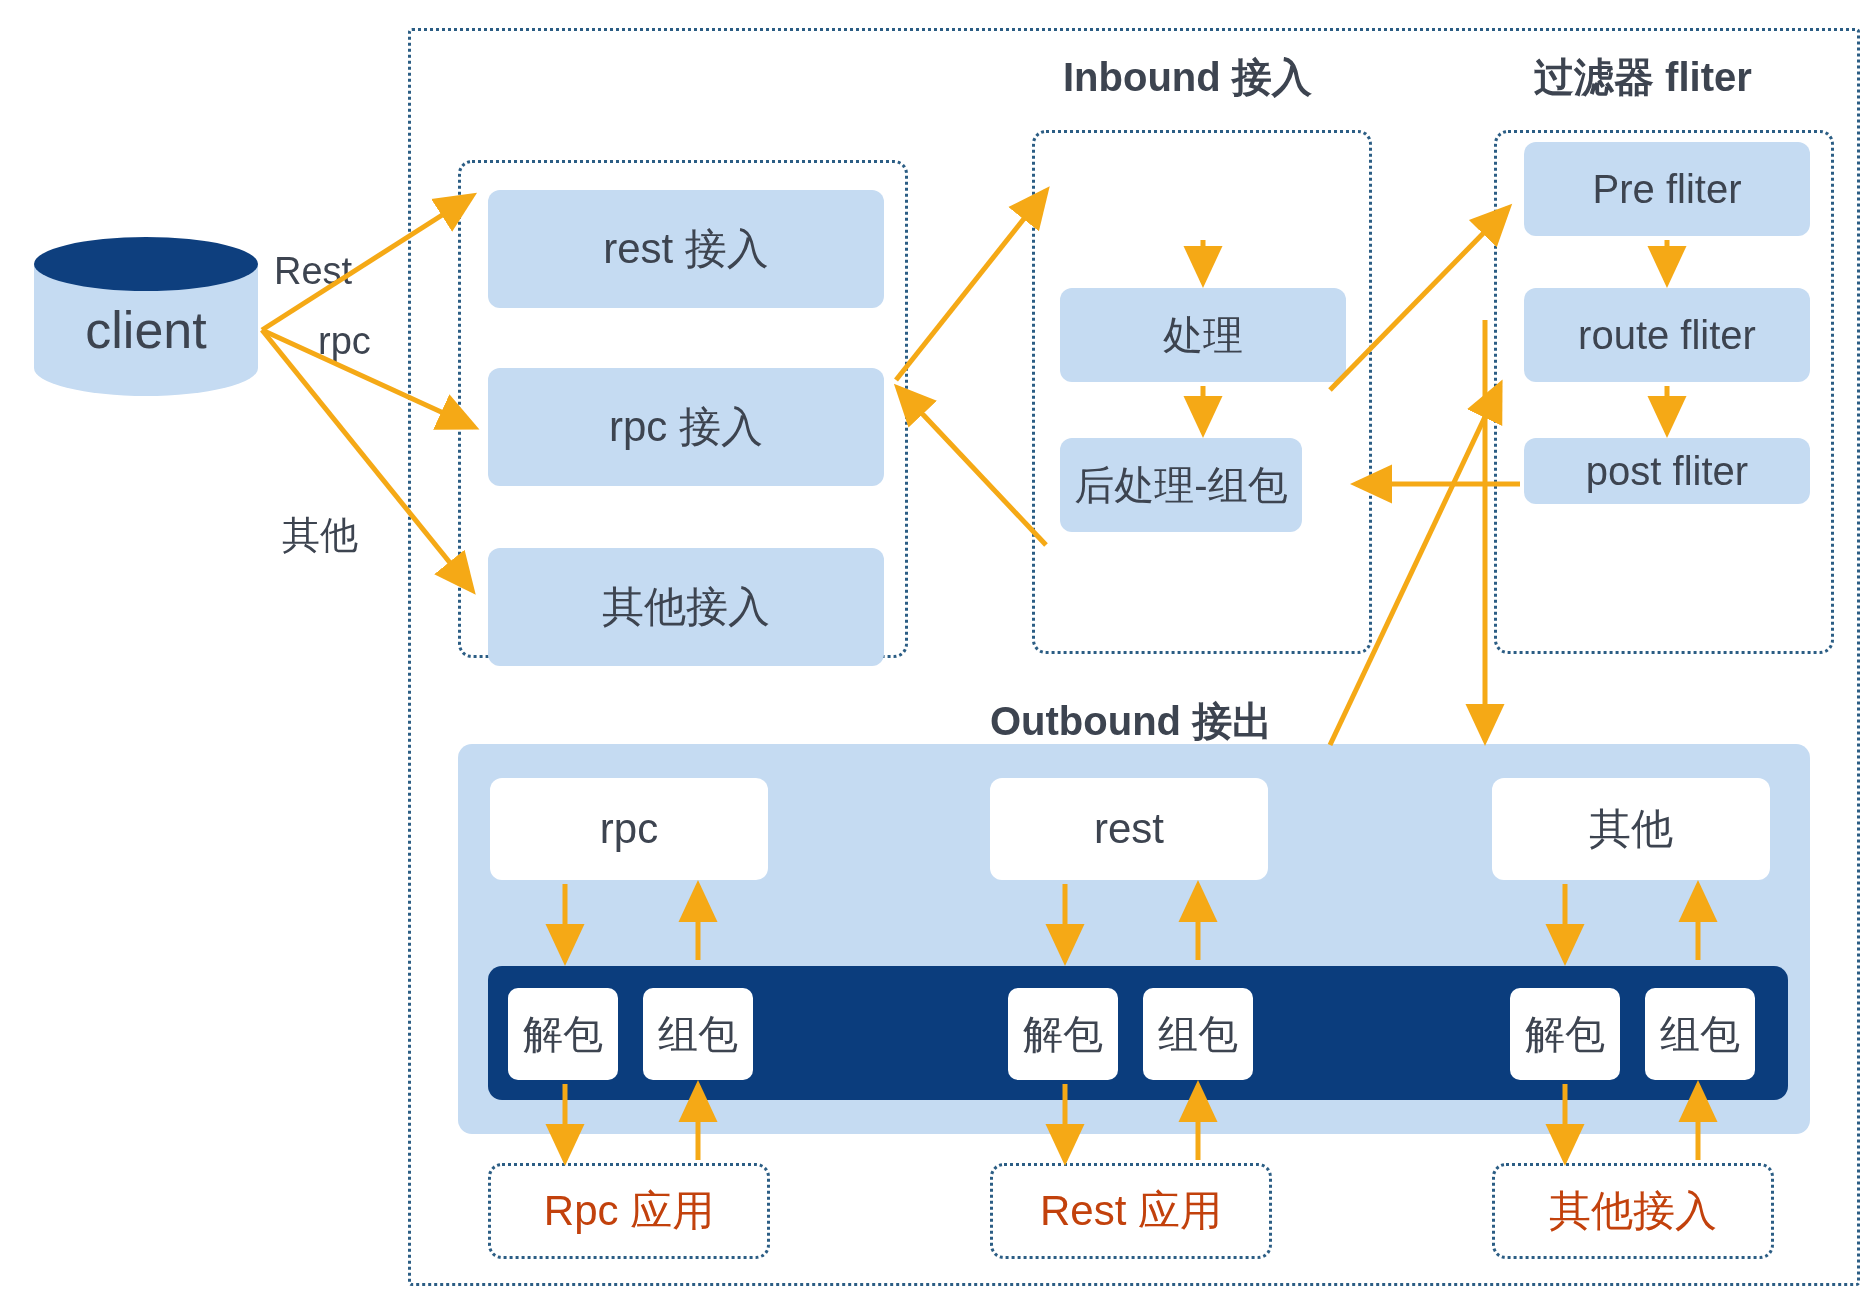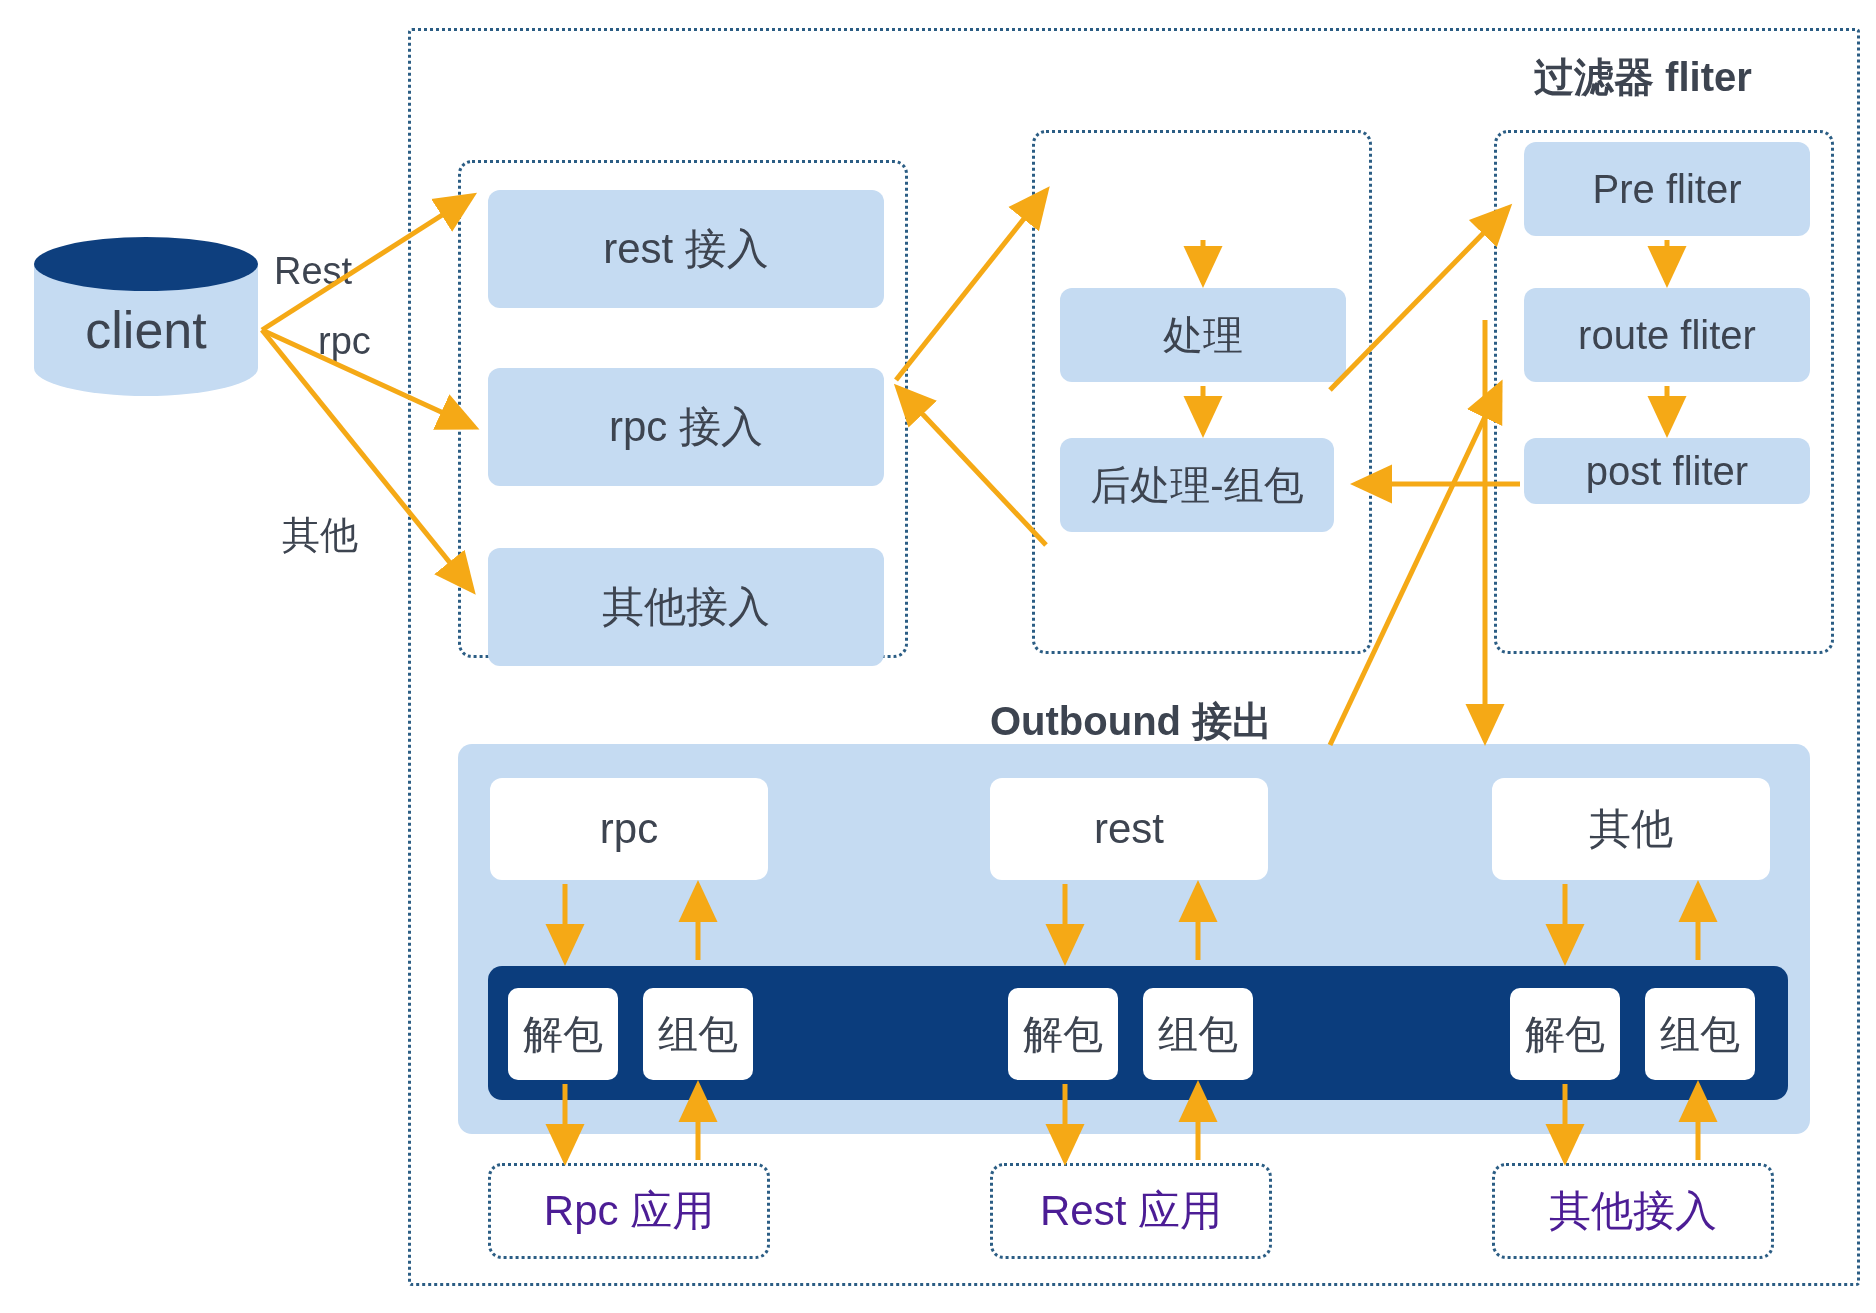--- a/index.html
+++ b/index.html
@@ -14,21 +14,21 @@
   .grp-title{font-weight:bold;font-size:40px;color:#3d4450;}
   .edge-label{font-size:38px;color:#3d4450;}
 
   .bluebox{position:absolute;background:#c5dbf2;border-radius:12px;display:flex;align-items:center;
            justify-content:center;color:#3d4450;font-size:42px;box-sizing:border-box;}
   .whitebox{position:absolute;background:#ffffff;border-radius:12px;display:flex;align-items:center;
             justify-content:center;color:#3d4450;font-size:42px;box-sizing:border-box;}
   .navybar{position:absolute;background:#0b3d7d;border-radius:14px;}
   .outpanel{position:absolute;background:#c5dbf2;border-radius:14px;}
   .appbox{position:absolute;border:3px dotted #2b5d84;border-radius:14px;display:flex;align-items:center;
-          justify-content:center;color:#4c1d95;font-size:42px;box-sizing:border-box;background:#fff;}
+          justify-content:center;color:#c2410c;font-size:42px;box-sizing:border-box;background:#fff;}
   .codec{position:absolute;background:#fff;border-radius:10px;display:flex;align-items:center;
          justify-content:center;color:#3d4450;font-size:40px;box-sizing:border-box;}
   .cyl{position:absolute;}
   .cyl-label{position:absolute;color:#3d4450;font-size:52px;display:flex;align-items:center;justify-content:center;}
 </style>
 </head>
 <body>
 
 <div id="stage">
 
@@ -44,23 +44,24 @@
 
   <div class="lbl edge-label" style="left:274px;top:250px;">Rest</div>
   <div class="lbl edge-label" style="left:318px;top:320px;">rpc</div>
   <div class="lbl edge-label" style="left:282px;top:510px;">其他</div>
 
   <div class="dbox" style="left:458px;top:160px;width:450px;height:498px;"></div>
   <div class="bluebox" style="left:488px;top:190px;width:396px;height:118px;">rest 接入</div>
   <div class="bluebox" style="left:488px;top:368px;width:396px;height:118px;">rpc 接入</div>
   <div class="bluebox" style="left:488px;top:548px;width:396px;height:118px;">其他接入</div>
 
+  <div class="lbl grp-title" style="left:1063px;top:50px;">Inbound 接入</div>
   <div class="dbox" style="left:1032px;top:130px;width:340px;height:524px;"></div>
   <div class="bluebox" style="left:1060px;top:288px;width:286px;height:94px;font-size:40px;">处理</div>
-  <div class="bluebox" style="left:1060px;top:438px;width:274px;height:94px;font-size:40px;">后处理-组包</div>
+  <div class="bluebox" style="left:1060px;top:438px;width:242px;height:94px;font-size:40px;">后处理-组包</div>
 
   <div class="lbl grp-title" style="left:1534px;top:50px;">过滤器 fliter</div>
   <div class="dbox" style="left:1494px;top:130px;width:340px;height:524px;"></div>
   <div class="bluebox" style="left:1524px;top:142px;width:286px;height:94px;font-size:40px;">Pre fliter</div>
   <div class="bluebox" style="left:1524px;top:288px;width:286px;height:94px;font-size:40px;">route fliter</div>
   <div class="bluebox" style="left:1524px;top:438px;width:286px;height:66px;font-size:40px;">post fliter</div>
 
   <div class="lbl grp-title" style="left:966px;top:694px;margin-left:24px;">Outbound 接出</div>
   <div class="outpanel" style="left:458px;top:744px;width:1352px;height:390px;"></div>
 

